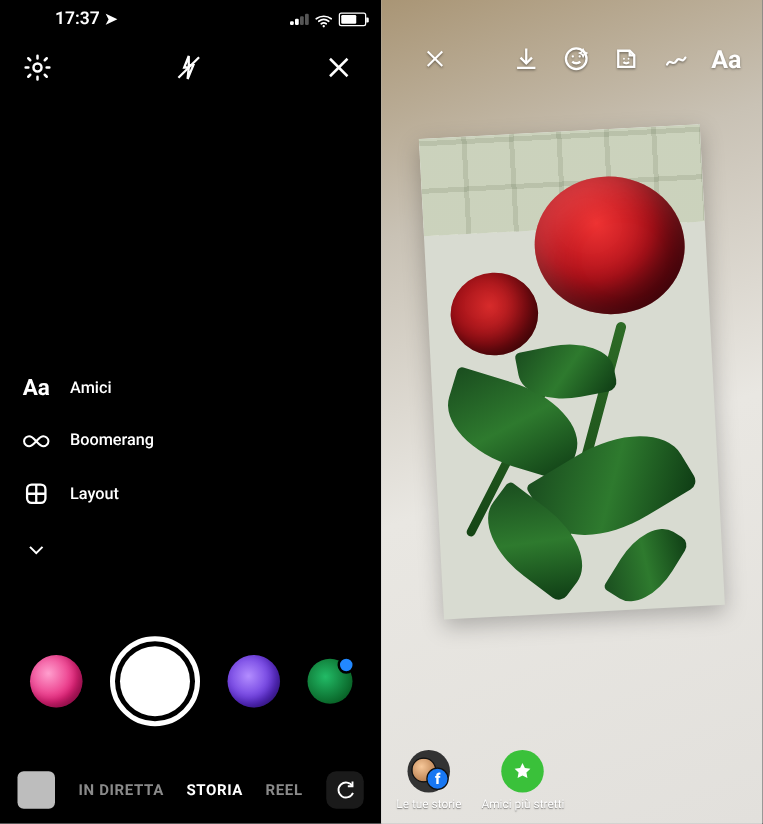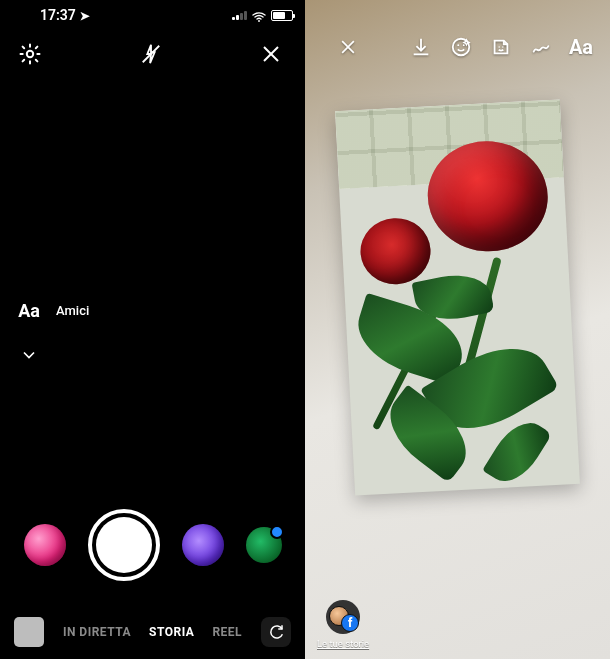--- a/index.html
+++ b/index.html
@@ -2,21 +2,21 @@
 <html><head>
 <meta charset="utf-8">
 <style>
   * { margin: 0; padding: 0; box-sizing: border-box; font-family: -apple-system, BlinkMacSystemFont, "Segoe UI", Roboto, sans-serif; }
   body { background: #fff; width: 610px; height: 659px; overflow: hidden; display: flex; }
   .pane { position: relative; height: 659px; }
   .pane-left { width: 305px; background: #000; color: #fff; }
   .pane-right { width: 305px; background: linear-gradient(160deg,#a99575 0%, #c9c2b5 25%, #e9e7e2 55%, #e2e0dc 100%); color: #000; }
 
   
-  .statusbar { display: flex; justify-content: space-between; align-items: center; padding: 6px 12px 4px 40px; font-size: 14px; font-weight: 600; height: 28px; }
+  .statusbar { display: flex; justify-content: space-between; align-items: center; padding: 6px 12px 4px 28px; font-size: 14px; font-weight: 600; height: 28px; margin-left: 16px; }
   .statusbar .right-icons { display: flex; align-items: center; gap: 4px; }
   .sig { display: inline-flex; align-items: flex-end; gap: 1px; height: 10px; }
   .sig span { width: 3px; background: #fff; display: inline-block; border-radius: 1px; }
   .sig span:nth-child(1){height:3px} .sig span:nth-child(2){height:5px} .sig span:nth-child(3){height:7px;background:#555} .sig span:nth-child(4){height:9px;background:#555}
   .wifi { width: 16px; height: 12px; }
   .battery { width: 22px; height: 11px; border: 1px solid #fff; border-radius: 2px; position: relative; }
   .battery::after { content:""; position:absolute; right:-3px; top:3px; width:2px; height:4px; background:#fff; border-radius:0 1px 1px 0;}
   .battery .fill { position:absolute; left:1px; top:1px; bottom:1px; width:60%; background:#fff; border-radius:1px;}
   .loc-arrow { font-size: 12px; margin-left: 4px; }
 
@@ -72,21 +72,21 @@
   .stem2 { position:absolute; width:7px; height:160px; background:linear-gradient(#2d6b26,#154515); top:170px; left:60px; transform:rotate(30deg); border-radius:4px;}
 
   .r-bottom { position:absolute; bottom:10px; left:0; right:0; display:flex; align-items:center; padding:0 12px; gap:16px; }
   .dest { display:flex; flex-direction:column; align-items:center; gap:4px; cursor:pointer; }
   .dest .circ { width:34px; height:34px; border-radius:50%; position:relative; }
   .your-stories .circ { background:#333; display:flex; align-items:center; justify-content:center; }
   .your-stories .avatar-mini { width:20px; height:20px; border-radius:50%; background:radial-gradient(circle at 40% 35%, #f7c89a, #a76a3a); position:absolute; left:3px; top:6px; border:1px solid #111;}
   .your-stories .fb { width:18px; height:18px; border-radius:50%; background:#1877f2; color:#fff; font-weight:800; font-size:12px; display:flex; align-items:center; justify-content:center; position:absolute; right:1px; bottom:2px; border:1px solid #111;}
   .close-friends .circ { background:#3ac13a; display:flex; align-items:center; justify-content:center; color:#fff; }
   .close-friends .circ svg { width:16px; height:16px; fill:#fff; }
-  .dest .lbl { font-size:9.5px; color:#fff; text-shadow:0 1px 1px rgba(0,0,0,.5); white-space:nowrap;text-decoration:underline; }
+  .dest .lbl { font-size:9.5px; color:#fff; text-shadow:0 1px 1px rgba(0,0,0,.5); white-space:nowrap; }
   .send-btn { margin-left:auto; background:#fff; color:#000; border-radius:18px; height:34px; padding:0 12px 0 16px; display:flex; align-items:center; gap:6px; font-size:13px; font-weight:600; cursor:pointer; margin-bottom:14px;}
   .send-btn svg { width:14px; height:14px; stroke:#000; stroke-width:2.5; fill:none; }
 
 </style>
 </head>
 <body>
 
 <div class="pane pane-left">
 
   <div class="statusbar">
@@ -128,20 +128,38 @@
           <line x1="5" y1="5" x2="19" y2="19"></line>
           <line x1="19" y1="5" x2="5" y2="19"></line>
         </svg>
     </span>
   </div>
 
   <div class="side-modes">
     <div class="mode-row">
       <span class="mode-icon aa">Aa</span>
       <span>Amici</span>
+    </div>
+    <div class="mode-row">
+      <span class="mode-icon">
+        <svg viewBox="0 0 32 16" width="26" height="14">
+            <path d="M4 8c0-3 3-5 5-5 3 0 5 3 7 5s4 5 7 5c2 0 5-2 5-5s-3-5-5-5c-3 0-5 3-7 5s-4 5-7 5c-2 0-5-2-5-5z"></path>
+          </svg>
+      </span>
+      <span>Boomerang</span>
+    </div>
+    <div class="mode-row">
+      <span class="mode-icon">
+        <svg viewBox="0 0 24 24" width="22" height="22">
+            <rect x="4" y="4" width="16" height="16" rx="4"></rect>
+            <line x1="12" y1="4" x2="12" y2="20"></line>
+            <line x1="4" y1="12" x2="20" y2="12"></line>
+          </svg>
+      </span>
+      <span>Layout</span>
     </div>
     <div class="mode-row">
       <span class="mode-icon chev">
         <svg viewBox="0 0 24 24" width="20" height="20">
             <polyline points="6 9 12 15 18 9"></polyline>
           </svg>
       </span>
     </div>
   </div>
 
@@ -229,14 +247,22 @@
   </div>
 
   <div class="r-bottom">
     <div class="dest your-stories">
       <div class="circ">
         <span class="avatar-mini"></span>
         <span class="fb">f</span>
       </div>
       <span class="lbl">Le tue storie</span>
     </div>
+    <div class="dest close-friends">
+      <div class="circ">
+        <svg viewBox="0 0 24 24">
+            <path d="M12 2l2.9 6 6.6.9-4.8 4.6 1.2 6.5L12 17l-5.9 3 1.2-6.5L2.5 8.9 9.1 8z"></path>
+          </svg>
+      </div>
+      <span class="lbl">Amici più stretti</span>
+    </div>
   </div>
 </div>
 
 </body></html>

